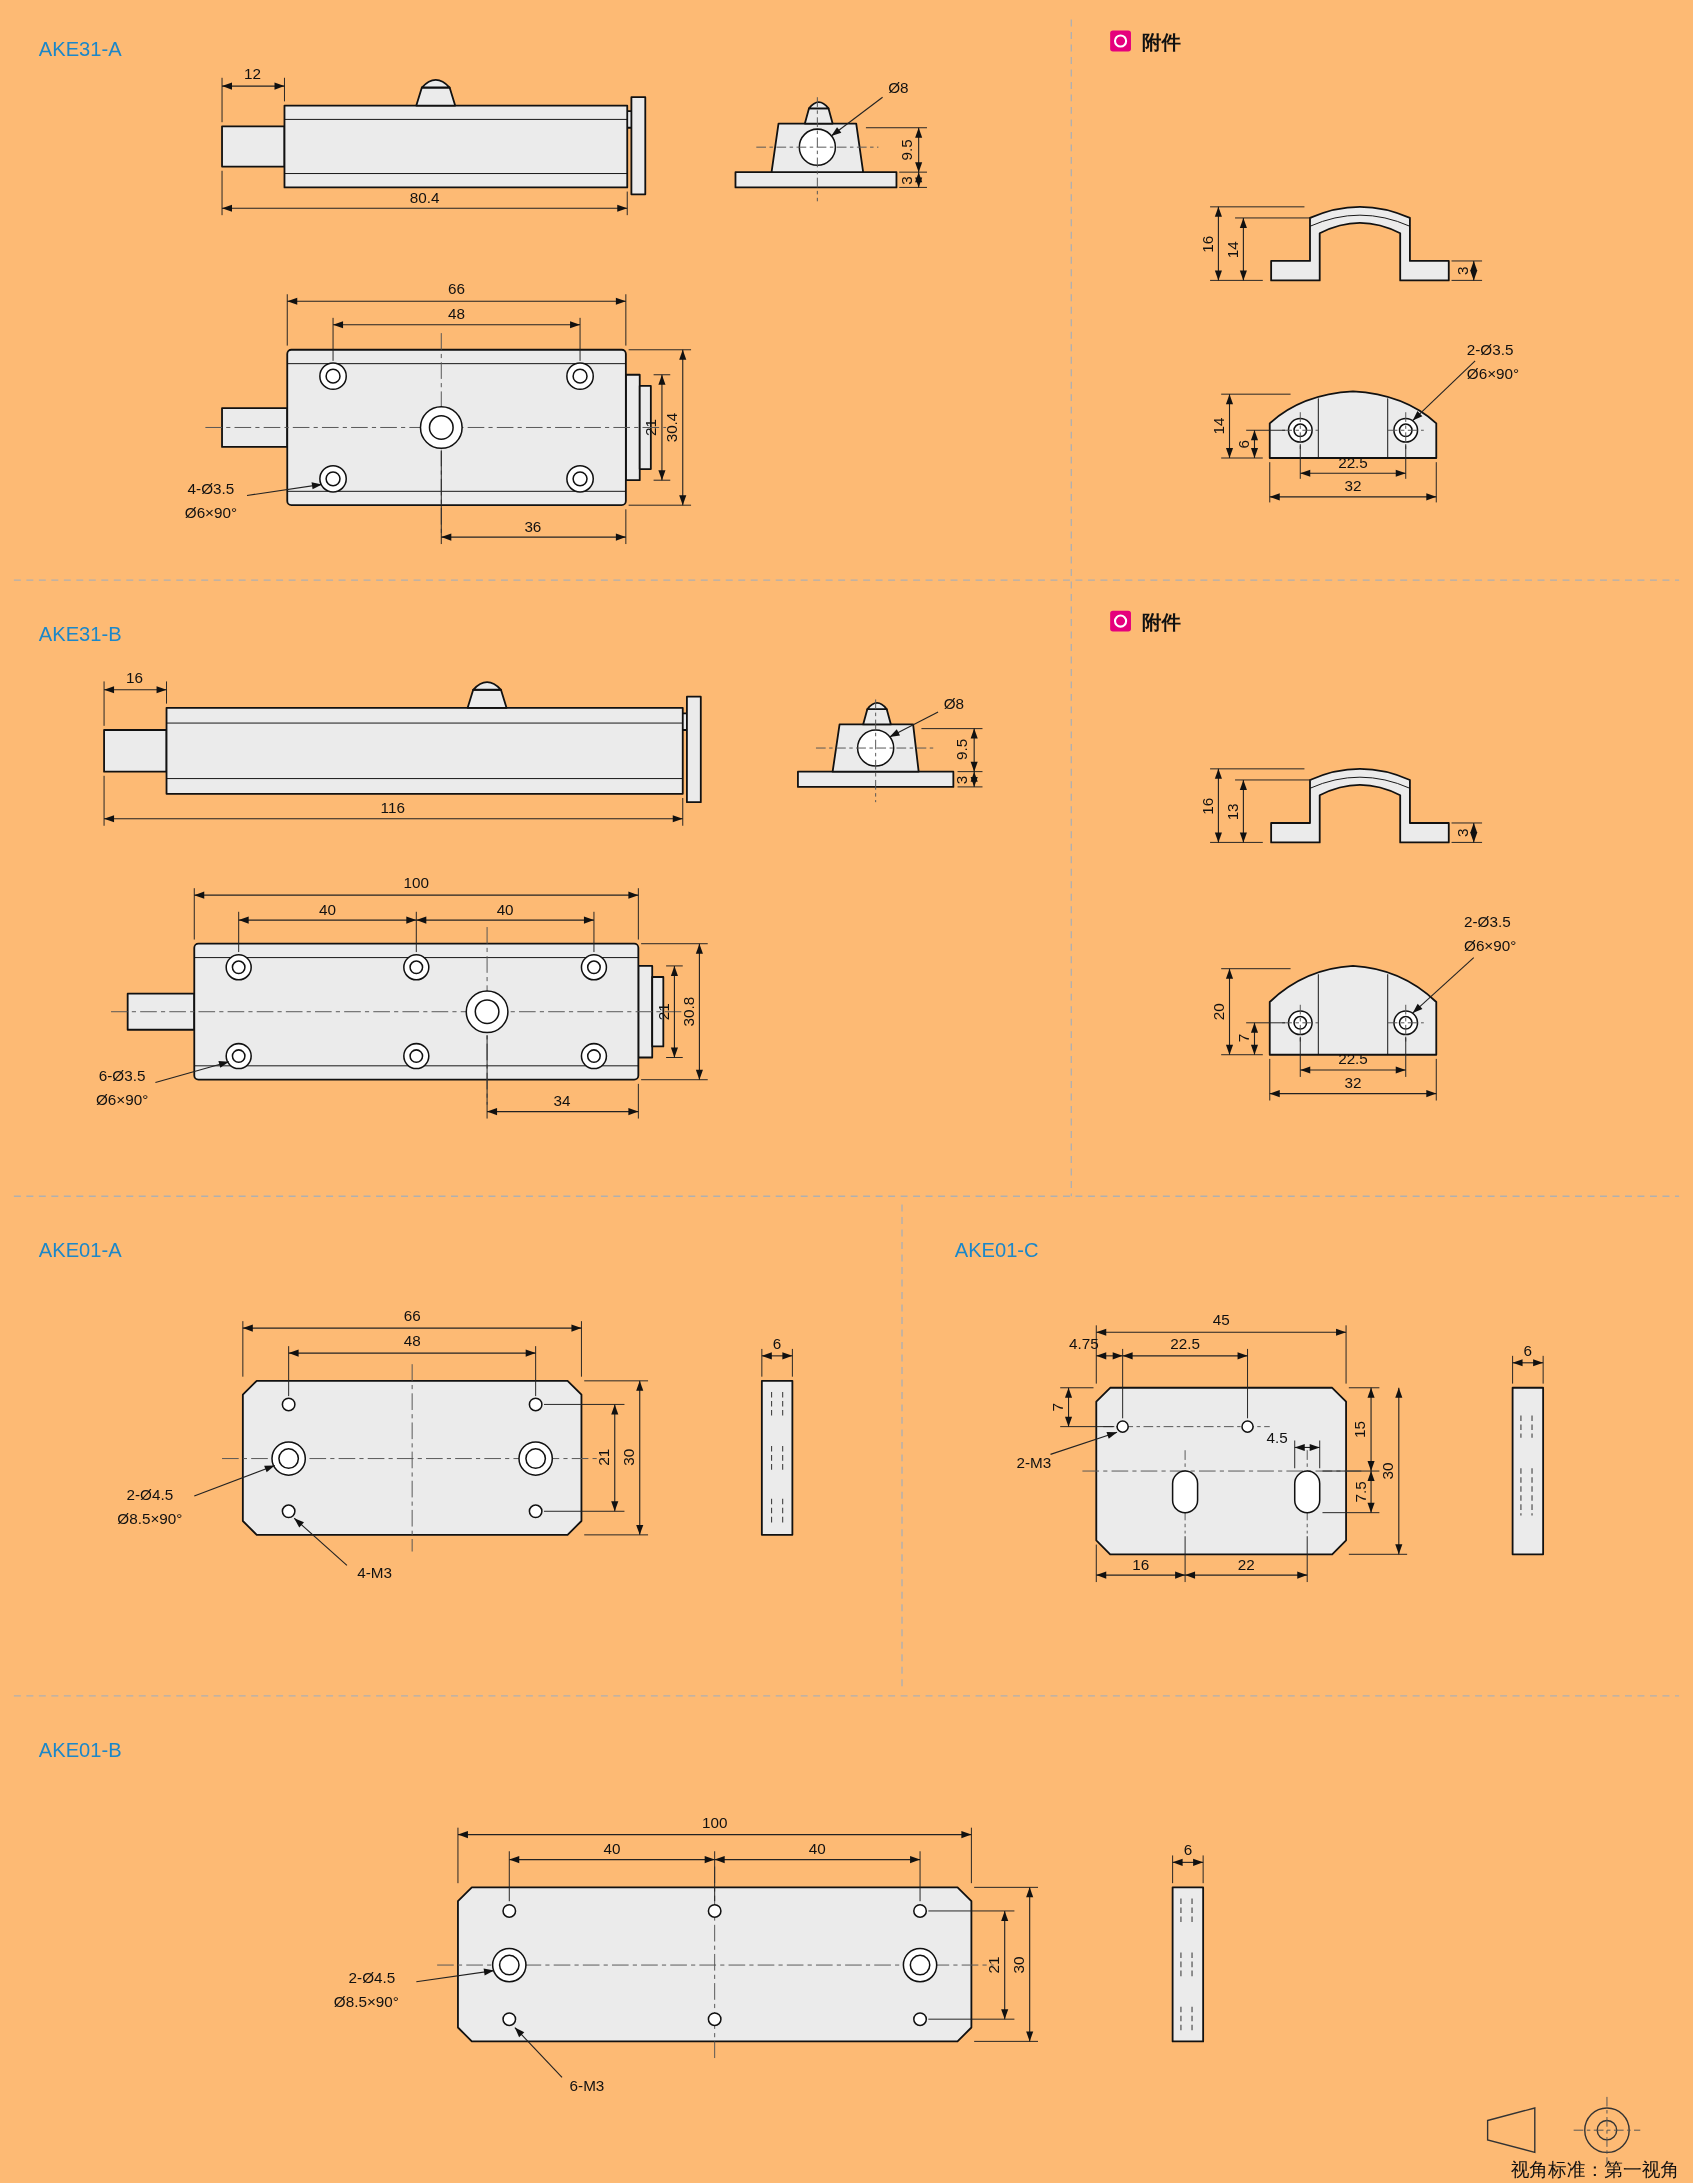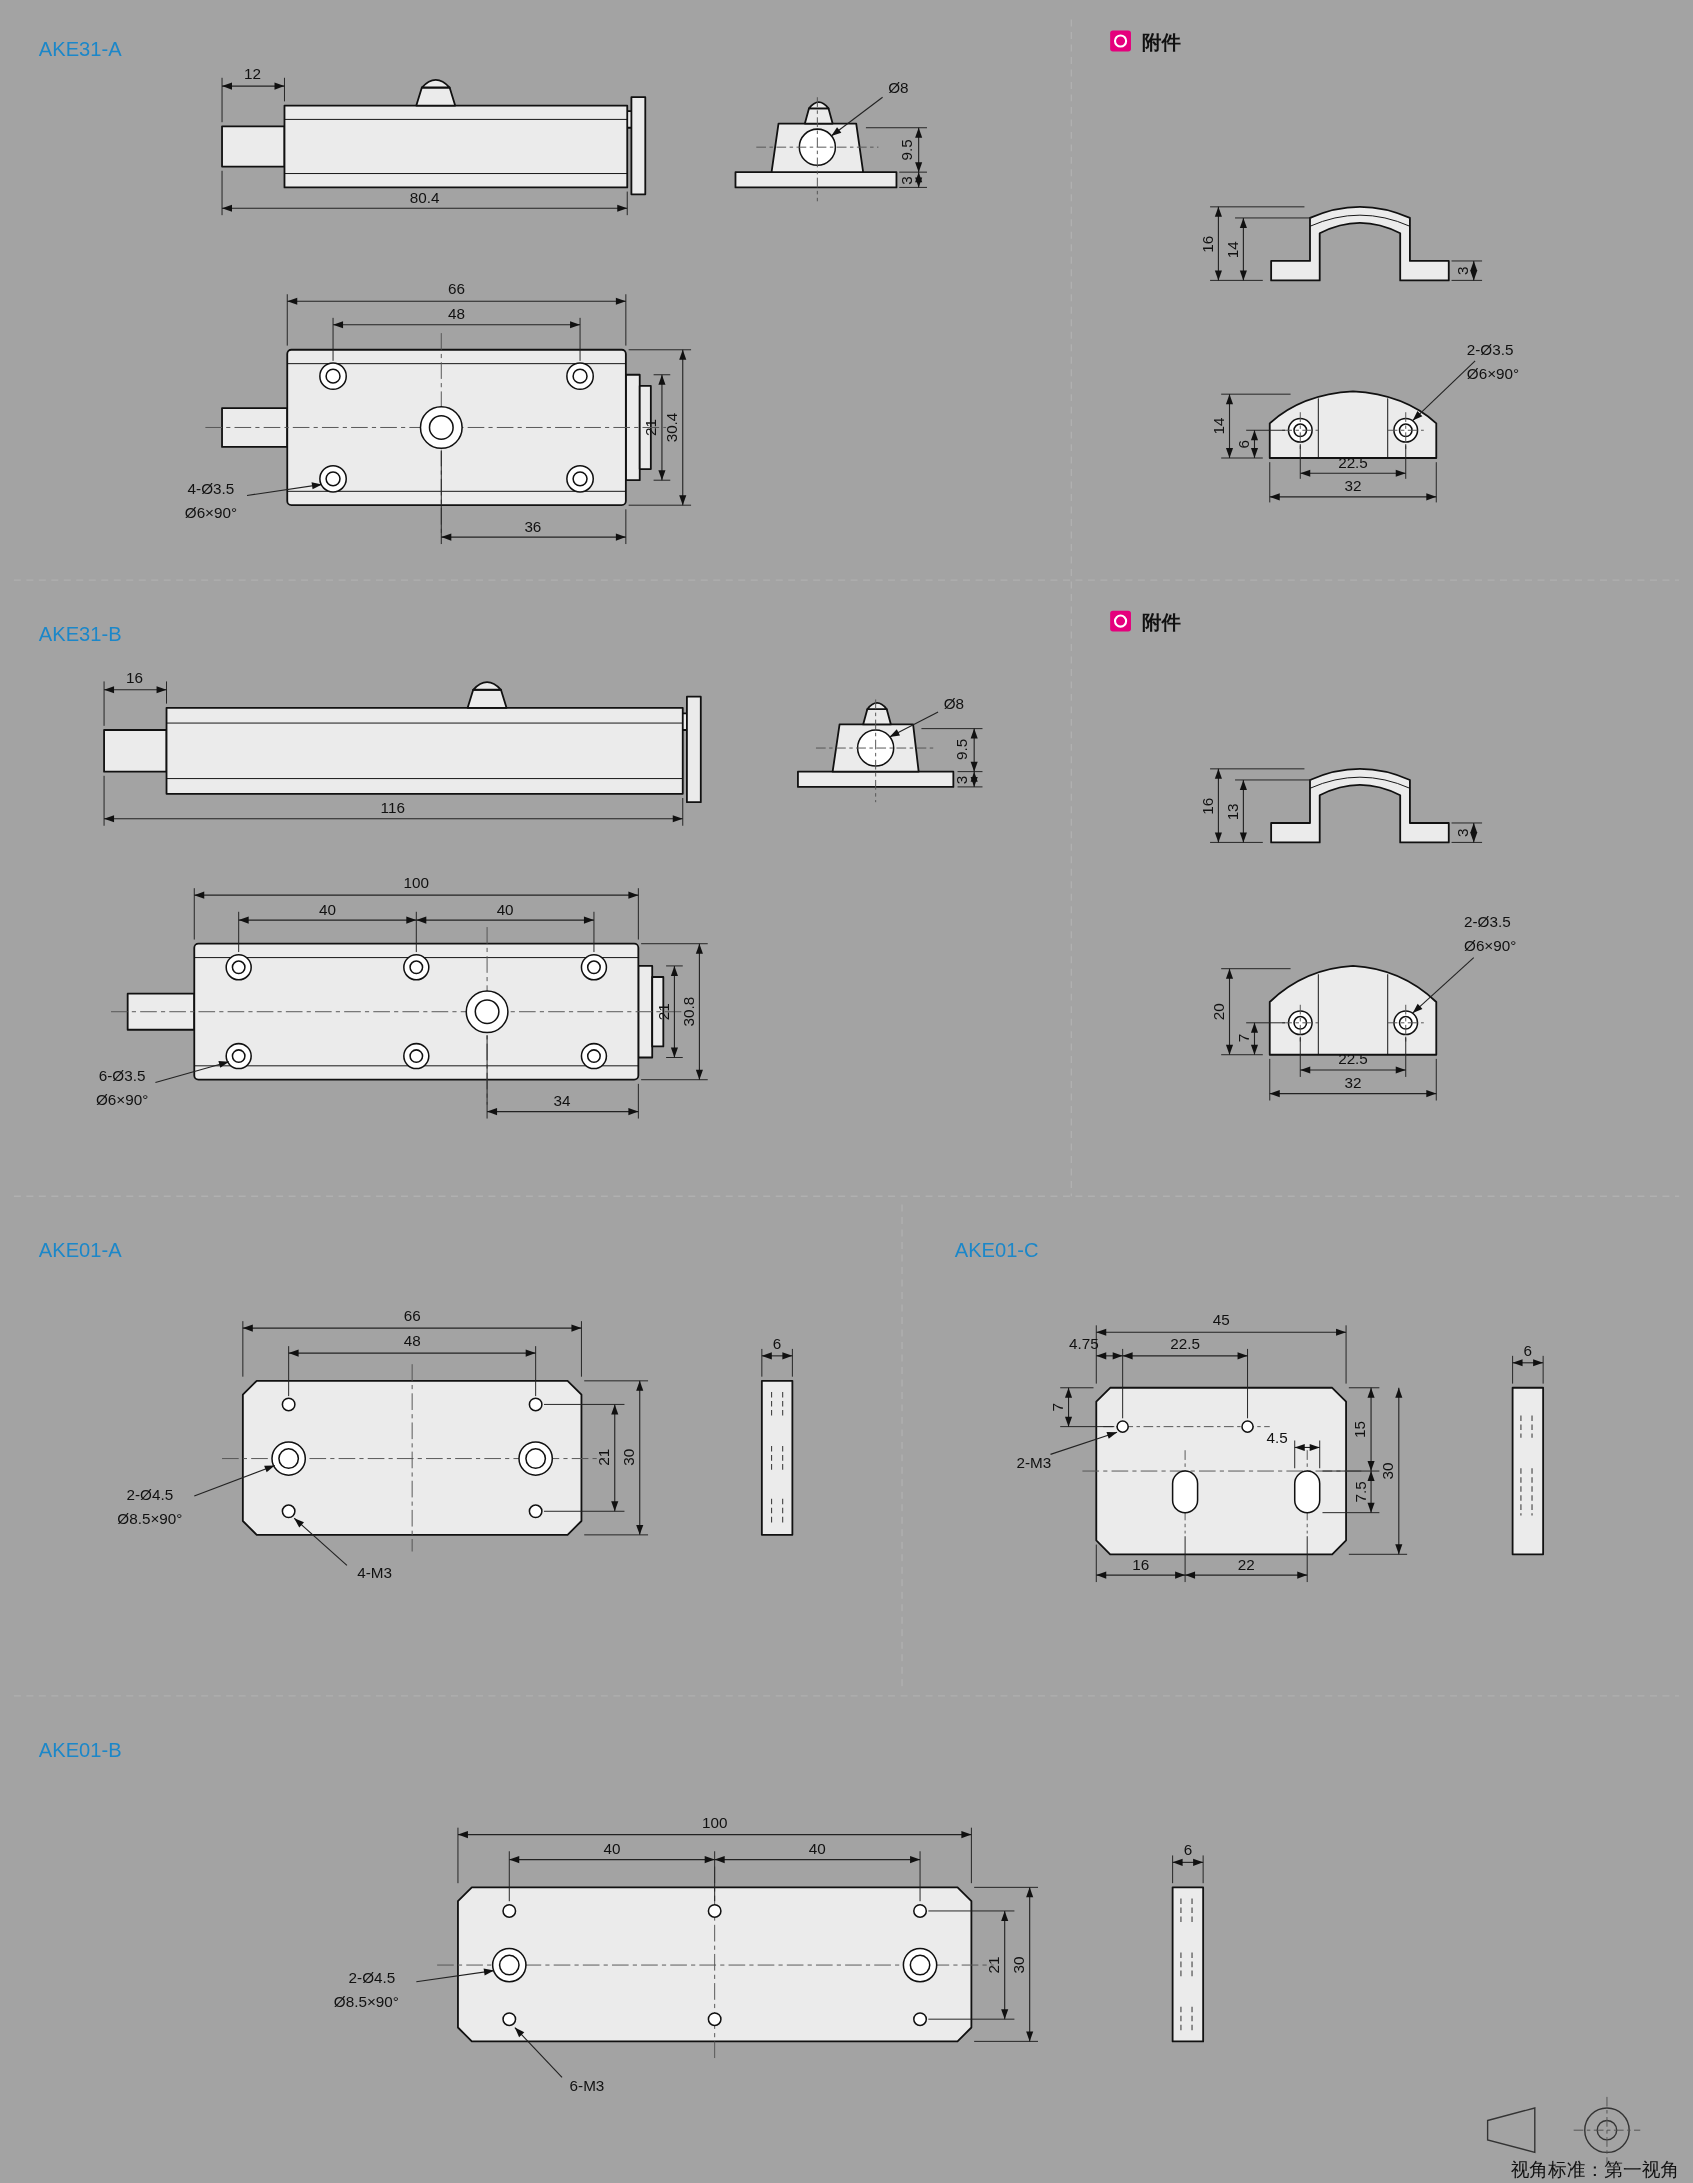--- a/index.html
+++ b/index.html
@@ -1,16 +1,16 @@
 <!DOCTYPE html>
 <html style="font-size:8.6px"><head>
 <meta charset="utf-8">
 <style>
   html,body{margin:0;padding:0;background:#fff;}
-  #sheet{width:1693px;height:2183px;background:#a3a3a3;}
+  #sheet{width:1693px;height:2183px;background:#fdba74;}
   svg text{font-family:"Liberation Sans",sans-serif;}
   .d{font-size:11px;fill:#111;}
   .t{font-size:14.5px;fill:#1b87c9;}
   .hdr{font-size:14px;fill:#111;font-weight:bold;}
   .ft{font-size:13.5px;fill:#111;}
   .part{fill:#ebebeb;stroke:#111;stroke-width:1.3;stroke-linejoin:round;}
   .hole{fill:#fff;stroke:#111;stroke-width:1.1;}
   .thin{stroke:#111;stroke-width:0.7;fill:none;}
   .ext{stroke:#222;stroke-width:0.7;}
   .dim{stroke:#222;stroke-width:0.8;fill:none;}

